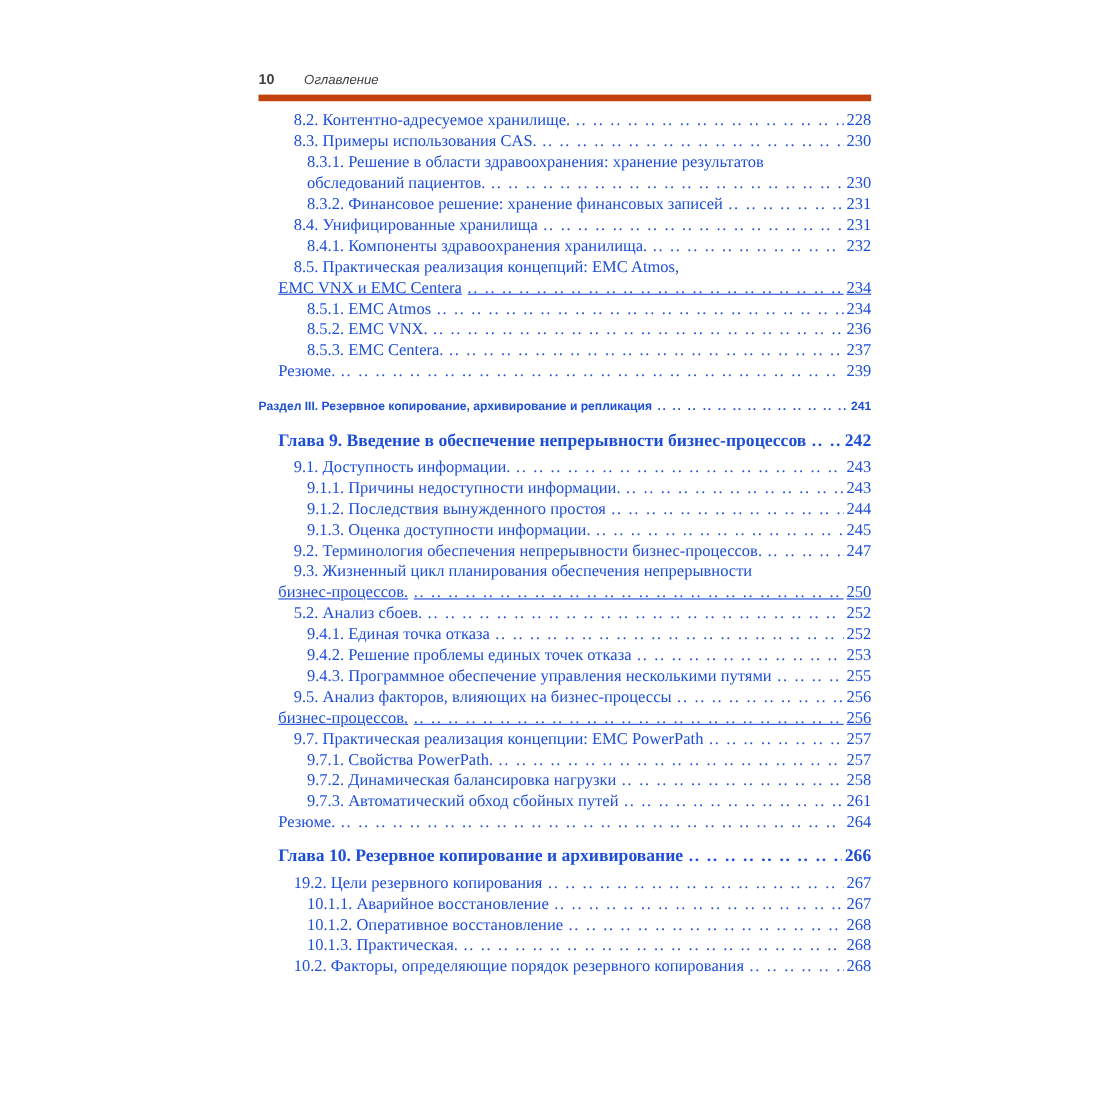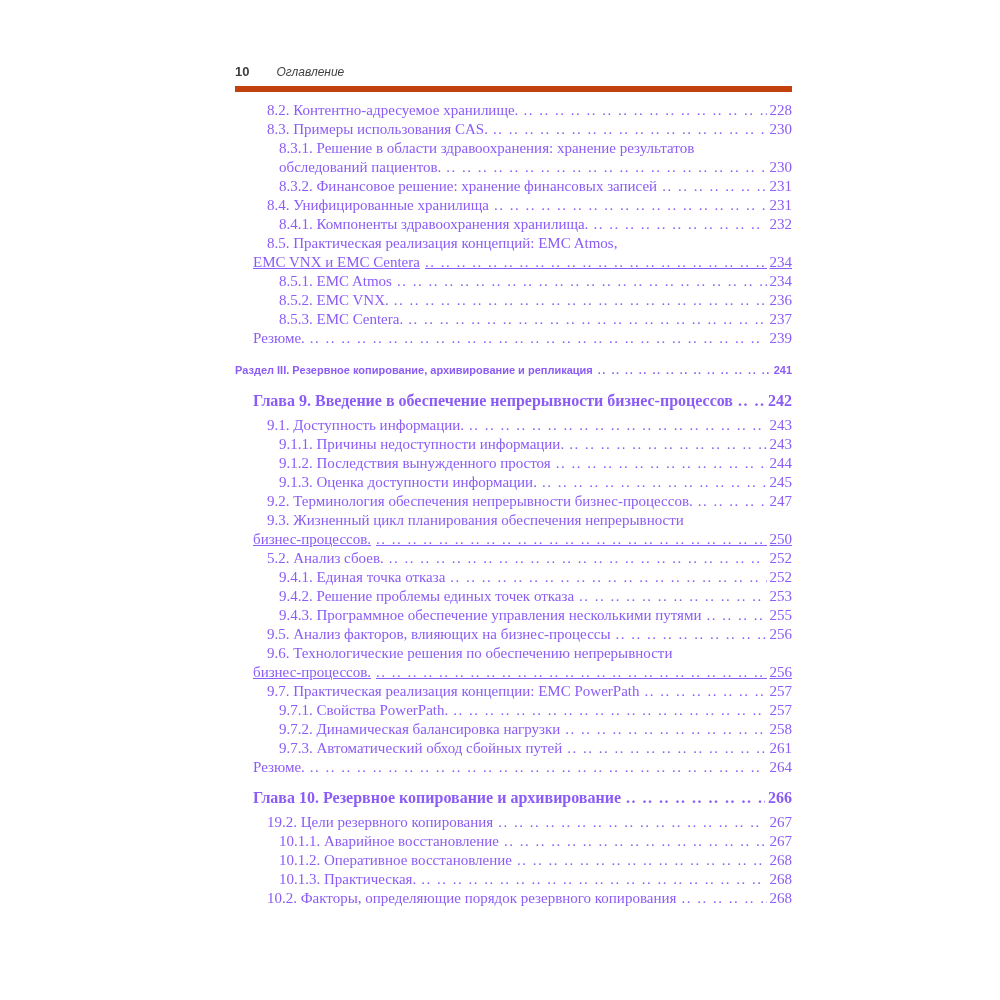--- a/index.html
+++ b/index.html
@@ -36,21 +36,21 @@
   .header .htitle {
     font-size: 12px;
     font-style: italic;
   }
   .toc {
     margin-top: 9px;
   }
   .entry {
     font-size: 15px;
     line-height: 19px;
-    color: #8b5cf6;
+    color: #1d4ed8;
   }
   .entry-part {
     font-family: "Liberation Sans", sans-serif;
     font-weight: bold;
     font-size: 11px;
     margin-top: 13px;
     margin-left: 0;
   }
   .entry-chapter {
     font-weight: bold;
@@ -265,21 +265,20 @@
         </div>
       </div>
       <div class="entry entry-section">
         <div class="row final">
           <span class="title">9.5. Анализ факторов, влияющих на бизнес-процессы</span>
           <span class="leader">.. .. .. .. .. .. .. .. .. .. .. .. .. .. .. .. .. .. .. .. .. .. .. .. .. .. .. .. .. .. .. .. .. .. .. .. .. .. .. .. .. .. .. .. .. .. .. .. .. .. .. .. .. .. .. .. .. .. .. .. .. .. .. .. .. .. .. .. .. .. .. .. .. .. .. .. .. .. .. .. </span>
           <span class="pagenum">256</span>
         </div>
       </div>
       <div class="entry entry-section wrapped">
-        <div class="row pre"><span class="title">9.6. Технологические решения по обеспечению непрерывности</span></div>
         <div class="row final">
           <span class="title">бизнес-процессов.</span>
           <span class="leader">.. .. .. .. .. .. .. .. .. .. .. .. .. .. .. .. .. .. .. .. .. .. .. .. .. .. .. .. .. .. .. .. .. .. .. .. .. .. .. .. .. .. .. .. .. .. .. .. .. .. .. .. .. .. .. .. .. .. .. .. .. .. .. .. .. .. .. .. .. .. .. .. .. .. .. .. .. .. .. .. </span>
           <span class="pagenum">256</span>
         </div>
       </div>
       <div class="entry entry-section">
         <div class="row final">
           <span class="title">9.7. Практическая реализация концепции: EMC PowerPath</span>
           <span class="leader">.. .. .. .. .. .. .. .. .. .. .. .. .. .. .. .. .. .. .. .. .. .. .. .. .. .. .. .. .. .. .. .. .. .. .. .. .. .. .. .. .. .. .. .. .. .. .. .. .. .. .. .. .. .. .. .. .. .. .. .. .. .. .. .. .. .. .. .. .. .. .. .. .. .. .. .. .. .. .. .. </span>

